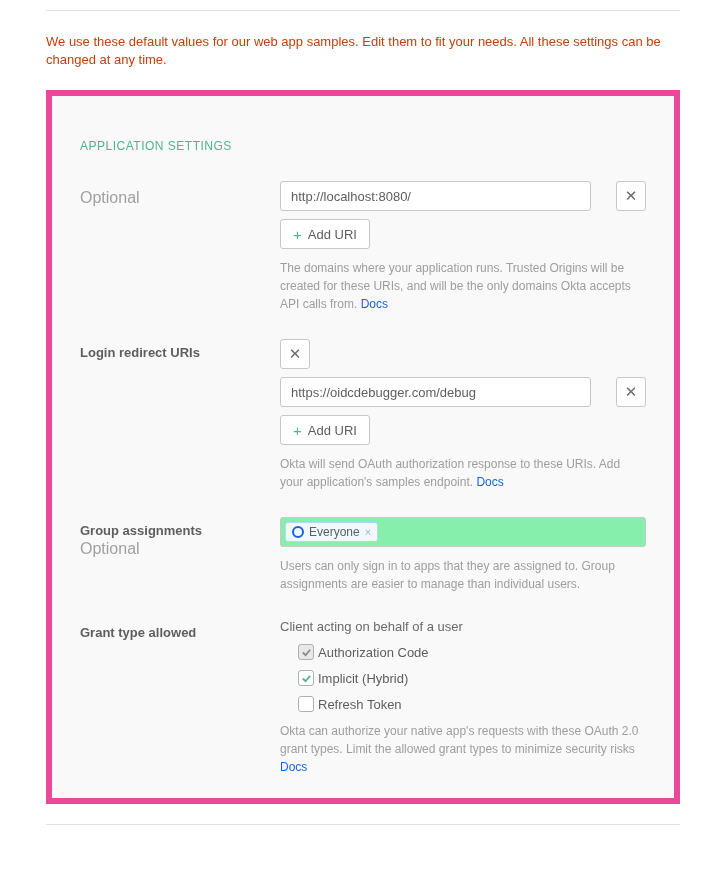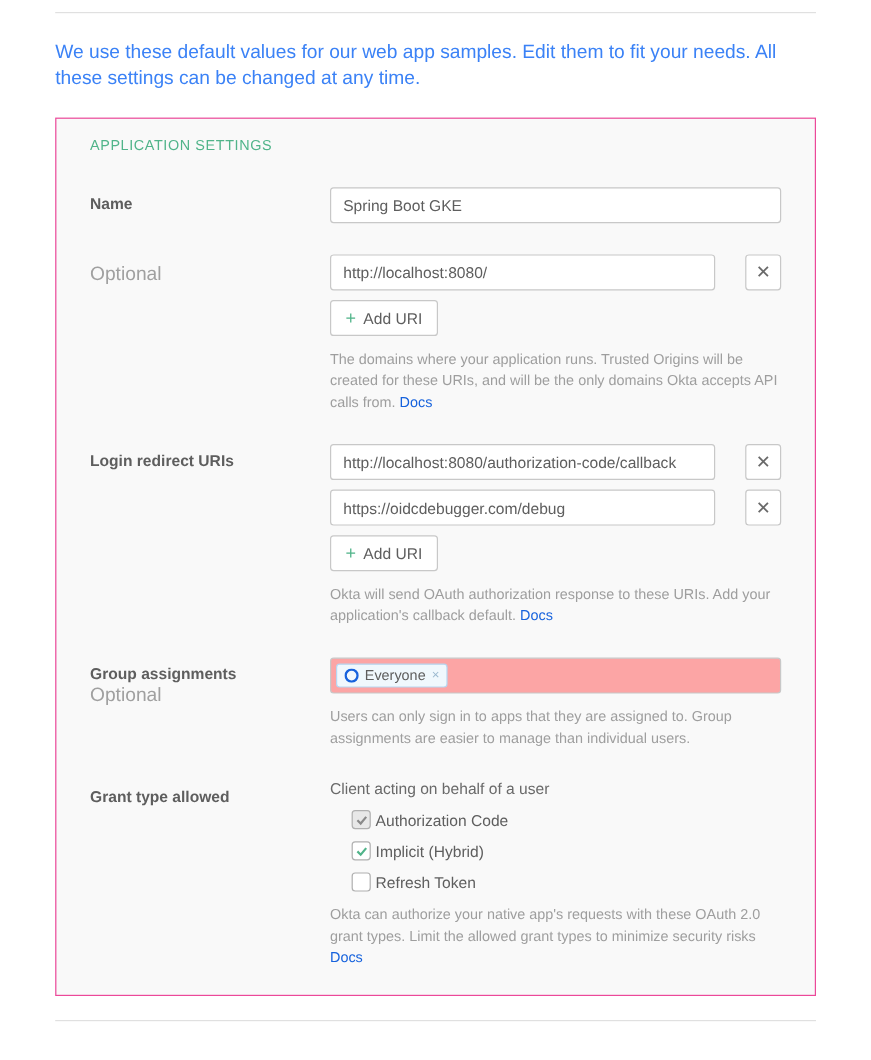--- a/index.html
+++ b/index.html
@@ -14,29 +14,29 @@
       font-size: 13px;
       width: 726px;
       padding: 0 46px 30px 46px;
     }
     .top-divider {
       border-top: 1px solid #e0e0e0;
       margin-top: 10px;
       margin-bottom: 22px;
     }
     .intro {
-      font-size: 16px;
-      color: #3b82f6;
+      font-size: 13px;
+      color: #c2410c;
       line-height: 1.35;
       margin-bottom: 22px;
     }
     .settings-panel {
-      border: 1px solid #ec4899;
+      border: 6px solid #ec4899;
       background: #f9f9f9;
-      padding: 15px 28px 22px 28px;
+      padding: 43px 28px 22px 28px;
     }
     .section-title {
       color: #51b48a;
       font-size: 12px;
       letter-spacing: 0.5px;
       font-weight: 500;
       margin-bottom: 28px;
     }
     .form-row {
       display: flex;
@@ -120,21 +120,21 @@
       line-height: 1.5;
     }
     .help-text a {
       color: #1662dd;
       text-decoration: none;
       cursor: pointer;
     }
     .group-input-wrapper {
       border: 1px solid #c8c8c8;
       border-radius: 3px;
-      background: #fca5a5;
+      background: #86efac;
       padding: 4px;
       min-height: 30px;
       margin-bottom: 10px;
     }
     .group-chip {
       display: inline-flex;
       align-items: center;
       gap: 5px;
       border: 1px solid #b5d7f2;
       background: #f0f8fd;
@@ -195,28 +195,20 @@
 </head>
 <body>
 
 <div class="top-divider"></div>
 
 <div class="intro">We use these default values for our web app samples. Edit them to fit your needs. All these settings can be changed at any time.</div>
 
 <div class="settings-panel">
   <div class="section-title">APPLICATION SETTINGS</div>
 
-  <div class="form-row">
-    <div class="label-col">
-      <div class="label-main">Name</div>
-    </div>
-    <div class="field-col">
-      <input type="text" class="text-input" value="Spring Boot GKE" style="">
-    </div>
-  </div>
 
   <div class="form-row">
     <div class="label-col">
       <div class="label-sub">Optional</div>
     </div>
     <div class="field-col">
       <div class="uri-row">
         <input type="text" class="text-input" value="http://localhost:8080/" style="">
         <button class="remove-btn">
           <span>✕</span>
@@ -231,37 +223,36 @@
       </div>
     </div>
   </div>
 
   <div class="form-row">
     <div class="label-col">
       <div class="label-main">Login redirect URIs</div>
     </div>
     <div class="field-col">
       <div class="uri-row">
-        <input type="text" class="text-input" value="http://localhost:8080/authorization-code/callback" style="">
         <button class="remove-btn">
           <span>✕</span>
         </button>
       </div>
       <div class="uri-row">
         <input type="text" class="text-input" value="https://oidcdebugger.com/debug" style="">
         <button class="remove-btn">
           <span>✕</span>
         </button>
       </div>
       <button class="add-btn">
         <span class="plus">+</span>
         <span>Add URI</span>
       </button>
       <div class="help-text">
-        <span>Okta will send OAuth authorization response to these URIs. Add your application's callback default. </span><a>Docs</a>
+        <span>Okta will send OAuth authorization response to these URIs. Add your application's samples endpoint. </span><a>Docs</a>
       </div>
     </div>
   </div>
 
   <div class="form-row">
     <div class="label-col">
       <div class="label-main">Group assignments</div>
       <div class="label-sub">Optional</div>
     </div>
     <div class="field-col">

